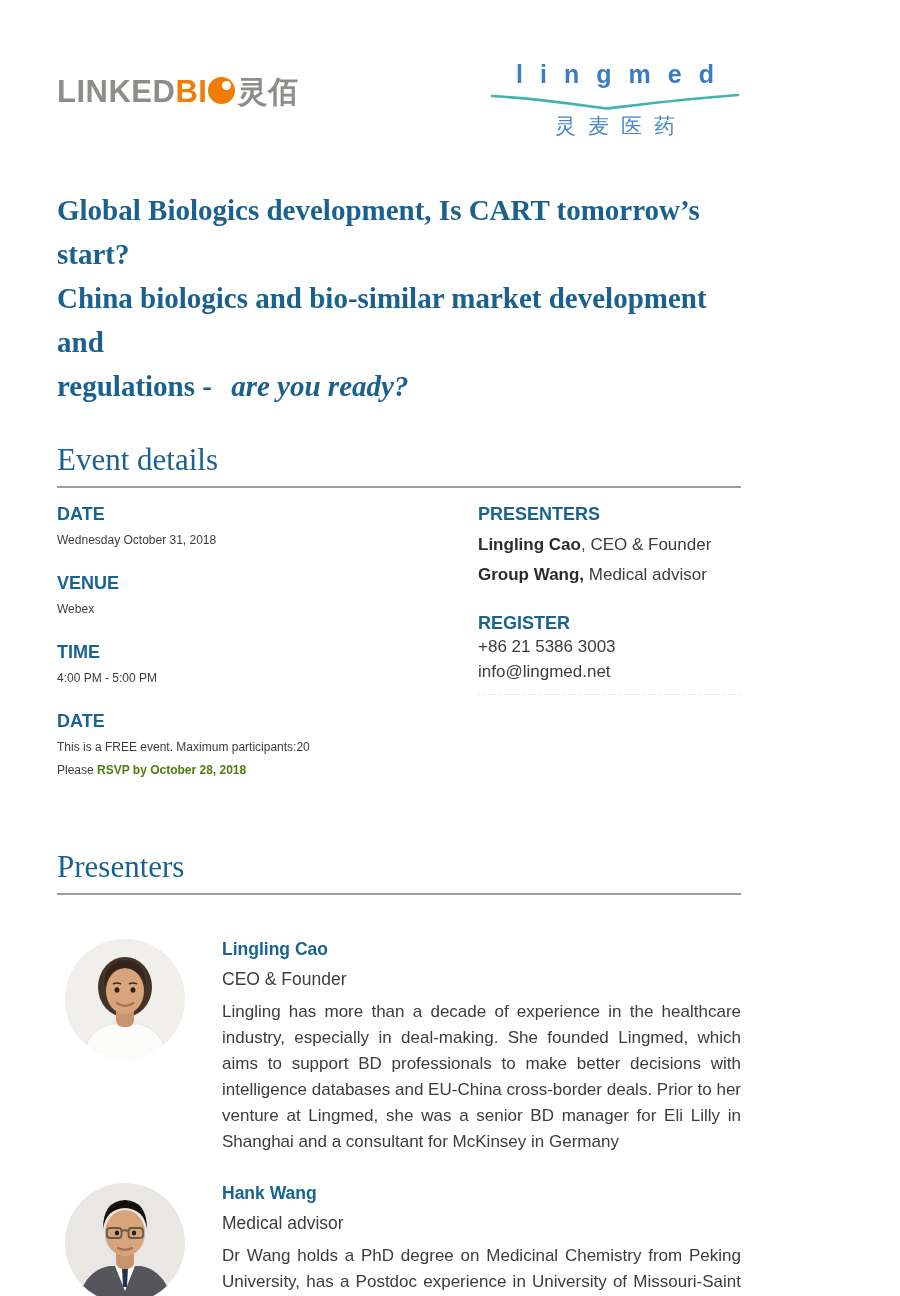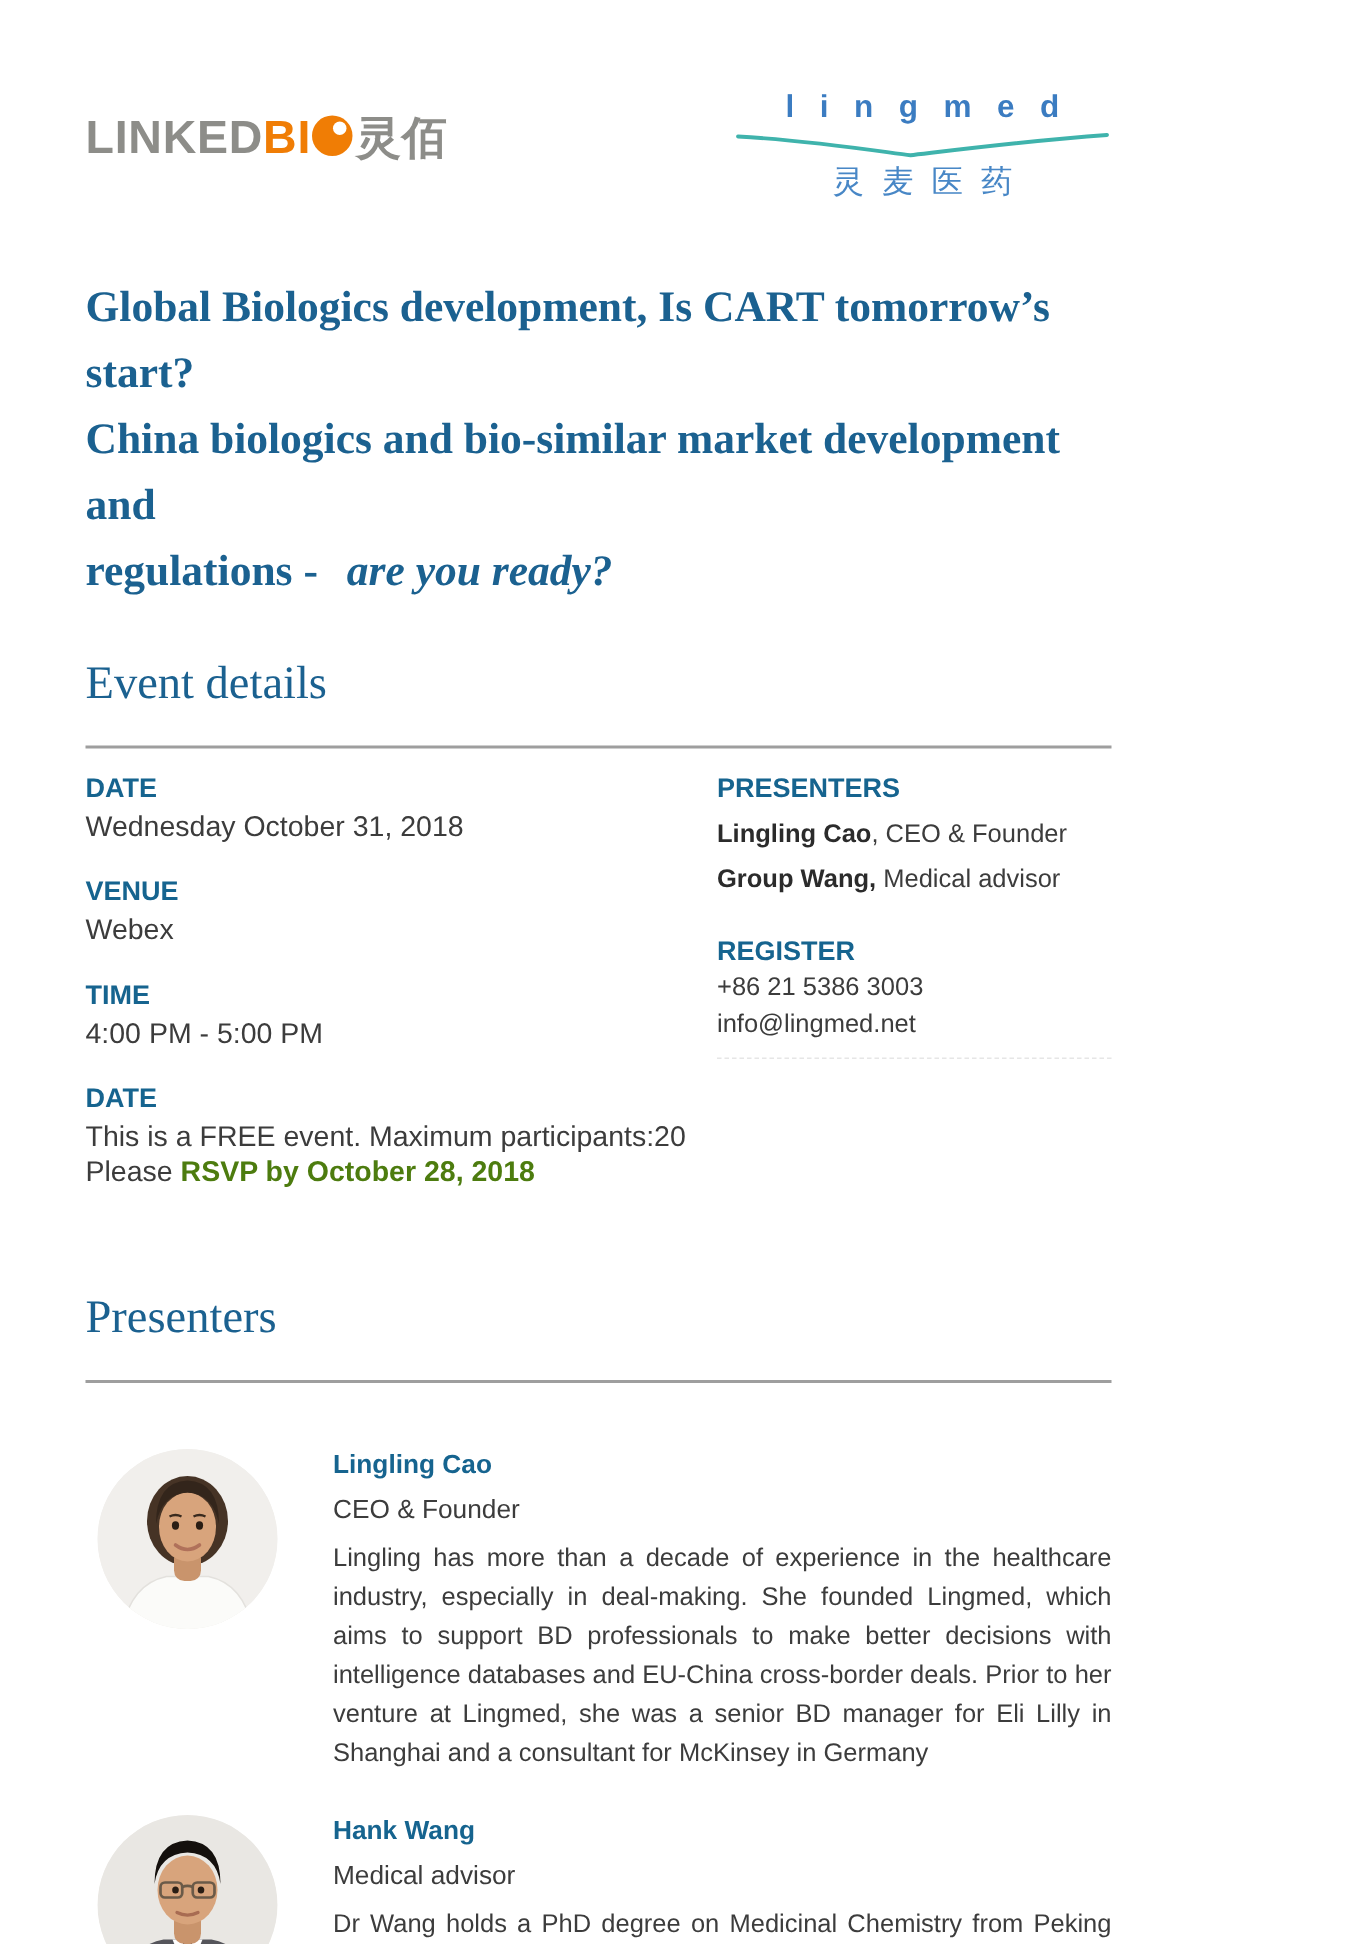--- a/index.html
+++ b/index.html
@@ -10,36 +10,36 @@
   
   .header { display:flex; justify-content:space-between; align-items:flex-start; }
   .linkedbio { font-weight:bold; font-size:31px; letter-spacing:0.5px; white-space:nowrap; padding-top:12px; }
   .lb-gray { color:#8d8d89; }
   .lb-orange { color:#f07d05; }
   .lb-o { display:inline-block; width:27px; height:27px; background:#f07d05; border-radius:50%; color:transparent; position:relative; vertical-align:-2px; margin:0 2px 0 1px; overflow:hidden; }
   .lb-o::after { content:""; position:absolute; width:9px; height:9px; background:#fff; border-radius:50%; top:4px; right:4px; }
   .lb-cn { color:#8d8d89; font-size:30px; }
 
   .lingmed { width:252px; text-align:center; }
-  .lm-word { display:block; color:#3b7cc1; font-weight:bold; font-size:21px; letter-spacing:17px; margin-right:-17px; text-align:center; }
+  .lm-word { display:block; color:#3b7cc1; font-weight:bold; font-size:25px; letter-spacing:17px; margin-right:-17px; text-align:center; }
   .lm-swoosh { display:block; margin:2px auto 1px auto; }
   .lm-cn { display:block; color:#4887c6; font-size:21px; letter-spacing:12px; margin-right:-12px; text-align:center; }
 
   
   .title { margin-top:48px; font-family:"Liberation Serif", serif; font-weight:bold; font-size:29px; line-height:44px; color:#1b6190; }
   .title .t-line { display:block; }
   .title .t-italic { font-style:italic; font-weight:bold; margin-left:12px; }
 
   
-  .section-heading { margin-top:34px; font-family:"Liberation Serif", serif; font-size:31px; font-weight:normal; color:#1b6190; padding-bottom:24px; border-bottom:2px solid #9e9e9e; }
+  .section-heading { margin-top:34px; font-family:"Liberation Serif", serif; font-size:31px; font-weight:normal; color:#1b6190; padding-bottom:8px; border-bottom:2px solid #9e9e9e; }
 
   
   .details-grid { display:grid; grid-template-columns:421px 1fr; margin-top:16px; }
   .detail-label { font-weight:bold; font-size:18px; color:#16648f; }
-  .detail-value { font-size:19px; color:#3c3c3c; margin-top:4px; line-height:23px; }
+  .detail-value { font-size:12px; color:#3c3c3c; margin-top:4px; line-height:23px; }
   .detail-item { margin-bottom:21px; }
   .entry-line { font-size:17px; color:#3c3c3c; margin-top:10px; }
   .entry-line b { color:#2b2b2b; }
   .register-group { margin-top:28px; }
   .register-line { font-size:17px; color:#3c3c3c; line-height:25px; }
   .register-line:first-of-type { margin-top:9px; }
   .artifact-line { border-top:1px dashed #dcdcdc; margin-top:10px; width:100%; opacity:.7; }
   .value-bold { font-weight:bold; color:#4d7c0f; }
 
   

